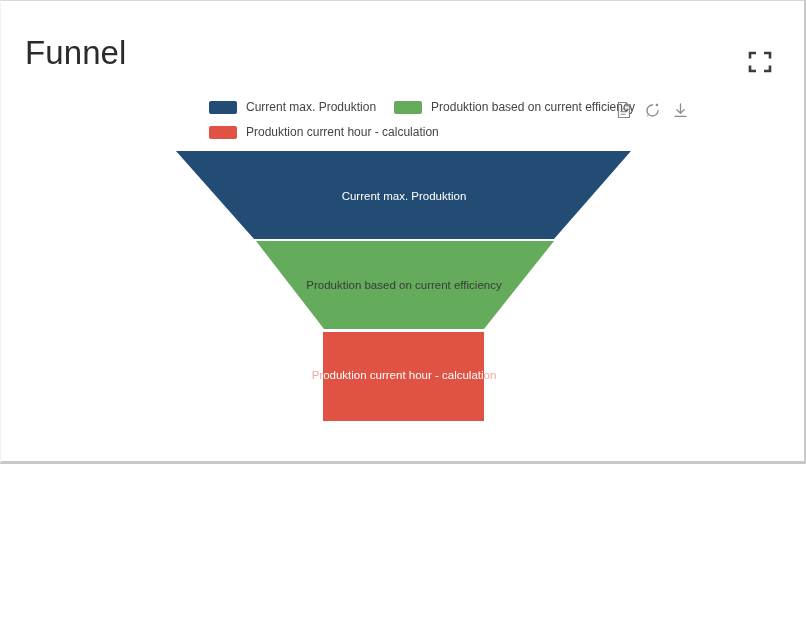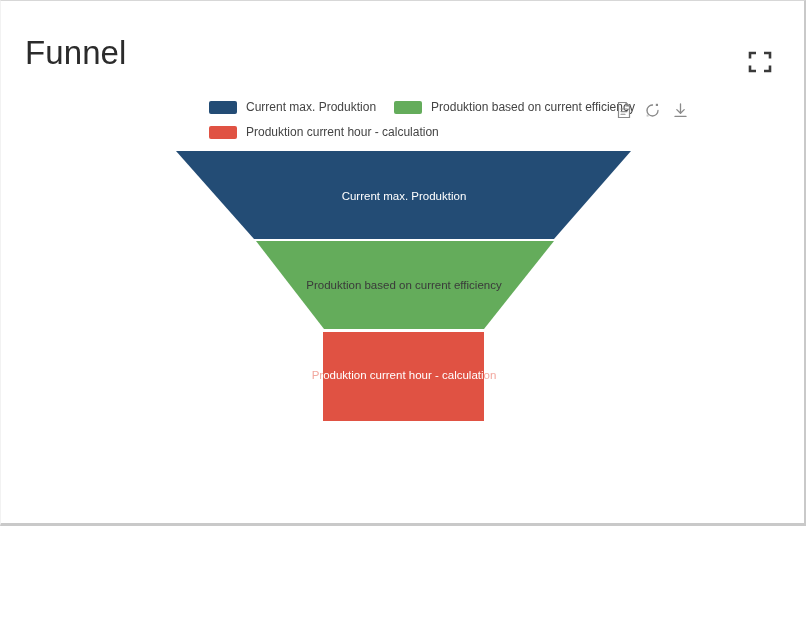--- a/index.html
+++ b/index.html
@@ -13,21 +13,21 @@
     height: 638px;
     font-family: "Liberation Sans", sans-serif;
     -webkit-font-smoothing: antialiased;
   }
 
   
   .card {
     position: relative;
     box-sizing: border-box;
     width: 806px;
-    height: 526px;
+    height: 464px;
     background: #ffffff;
     border-top: 1px solid #d7d7d7;
     border-right: 2px solid #c9c9c9;
     border-bottom: 3px solid #c9c9c9;
     border-left: 1px solid #f2f2f2;
     overflow: hidden;
   }
 
   
   .page-title {

